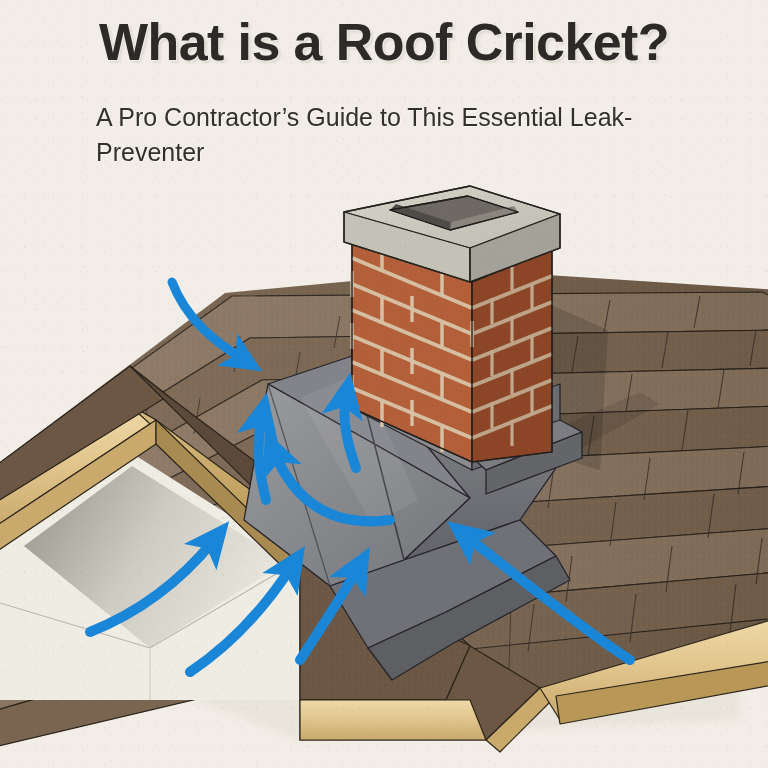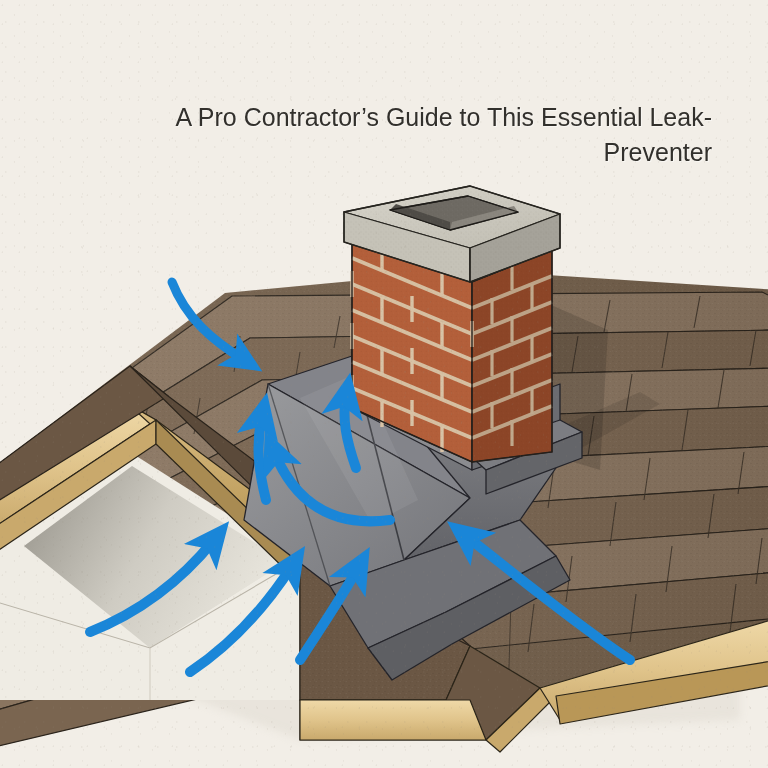--- a/index.html
+++ b/index.html
@@ -26,21 +26,21 @@
   .txtwrap{position:absolute;z-index:40;}
   #title{
     left:0;right:0;top:16px;text-align:center;
     font-size:52px;font-weight:bold;color:#2b2a27;
     letter-spacing:-.6px;
     font-stretch:condensed;
     text-shadow:1px 1px 0 rgba(255,255,255,.55), 2px 2px 3px rgba(90,80,65,.18);
     line-height:1;
   }
   #subtitle{
-    left:96px;right:56px;top:100px;text-align:right;
+    left:96px;right:56px;top:100px;
     font-size:25px;font-weight:400;color:#32302c;
     line-height:1.38;
     text-shadow:1px 1px 0 rgba(255,255,255,.5);
   }
   #callout{
     left:60px;top:190px;width:200px;text-align:center;
     font-size:34px;font-weight:bold;color:#23221f;
     line-height:1.08;letter-spacing:-.4px;
     text-shadow:1px 1px 0 rgba(255,255,255,.55), 2px 2px 3px rgba(90,80,65,.20);
   }
@@ -366,18 +366,19 @@
 
       <path d="M300,660 C322,626 340,600 358,568" stroke-width="10" marker-end="url(#ah)"></path>
 
       <path d="M630,660 C570,620 510,570 466,536" stroke-width="10" marker-end="url(#ah)"></path>
 
       <path d="M90,632 C140,612 180,582 214,540" stroke-width="10" marker-end="url(#ah)"></path>
       <path d="M190,672 C232,644 266,606 292,566" stroke-width="10" marker-end="url(#ah)"></path>
     </g>
   </svg>
 
+  <div id="title" class="txtwrap">What is a Roof Cricket?</div>
 
   <div id="subtitle" class="txtwrap">A Pro Contractor’s Guide to This Essential Leak-Preventer</div>
 
 
   <div id="grain"></div>
 </div>
 
 </body></html>

